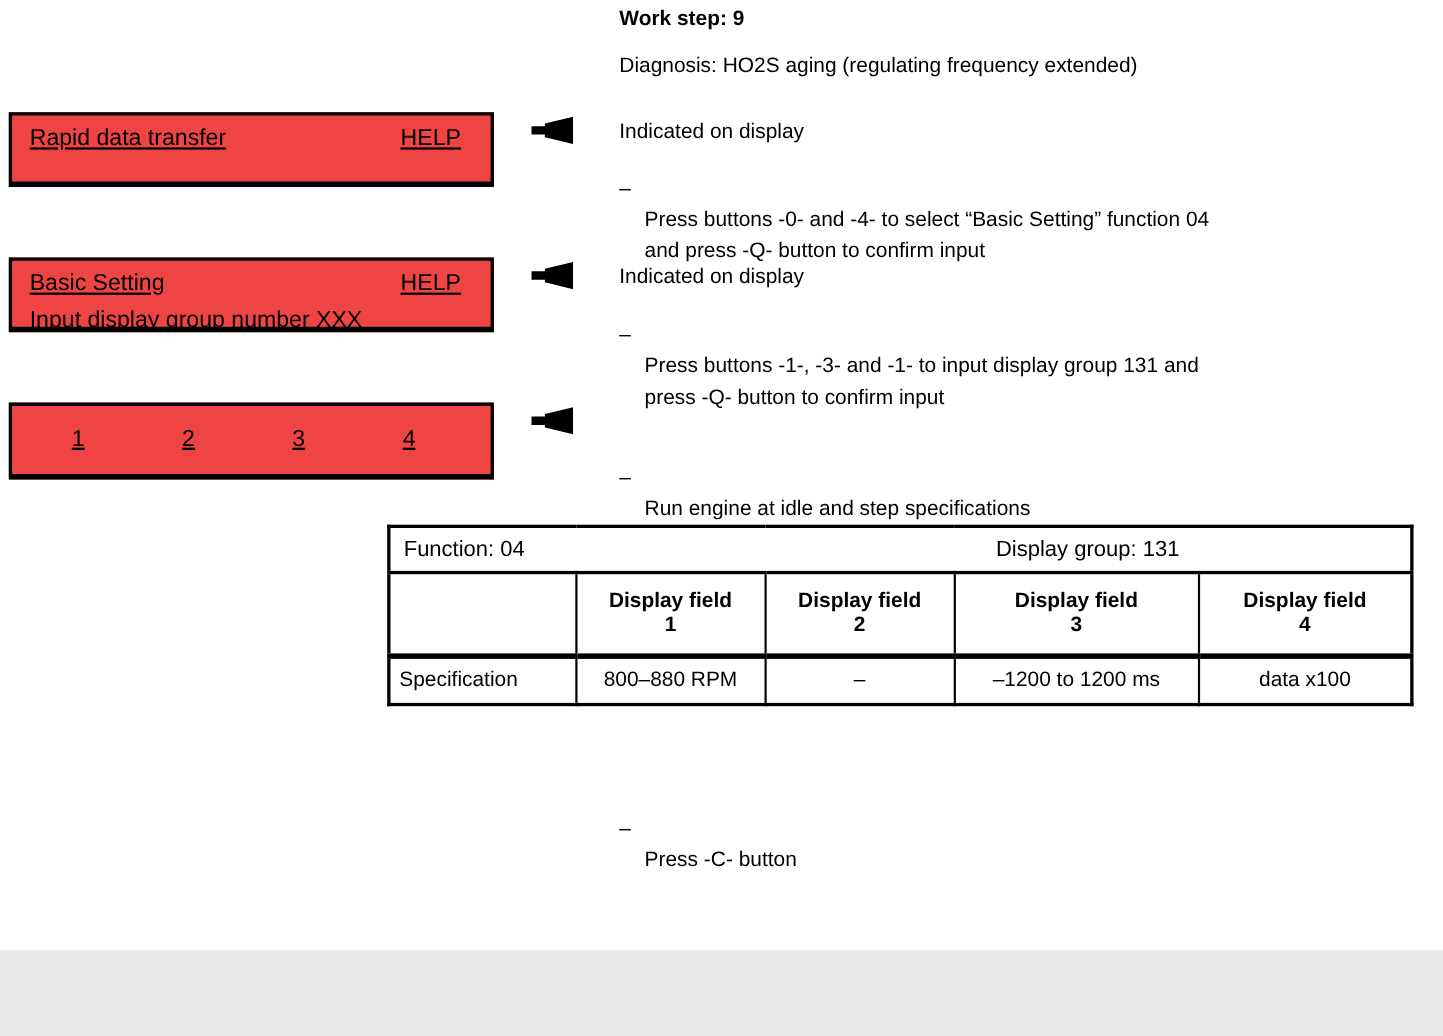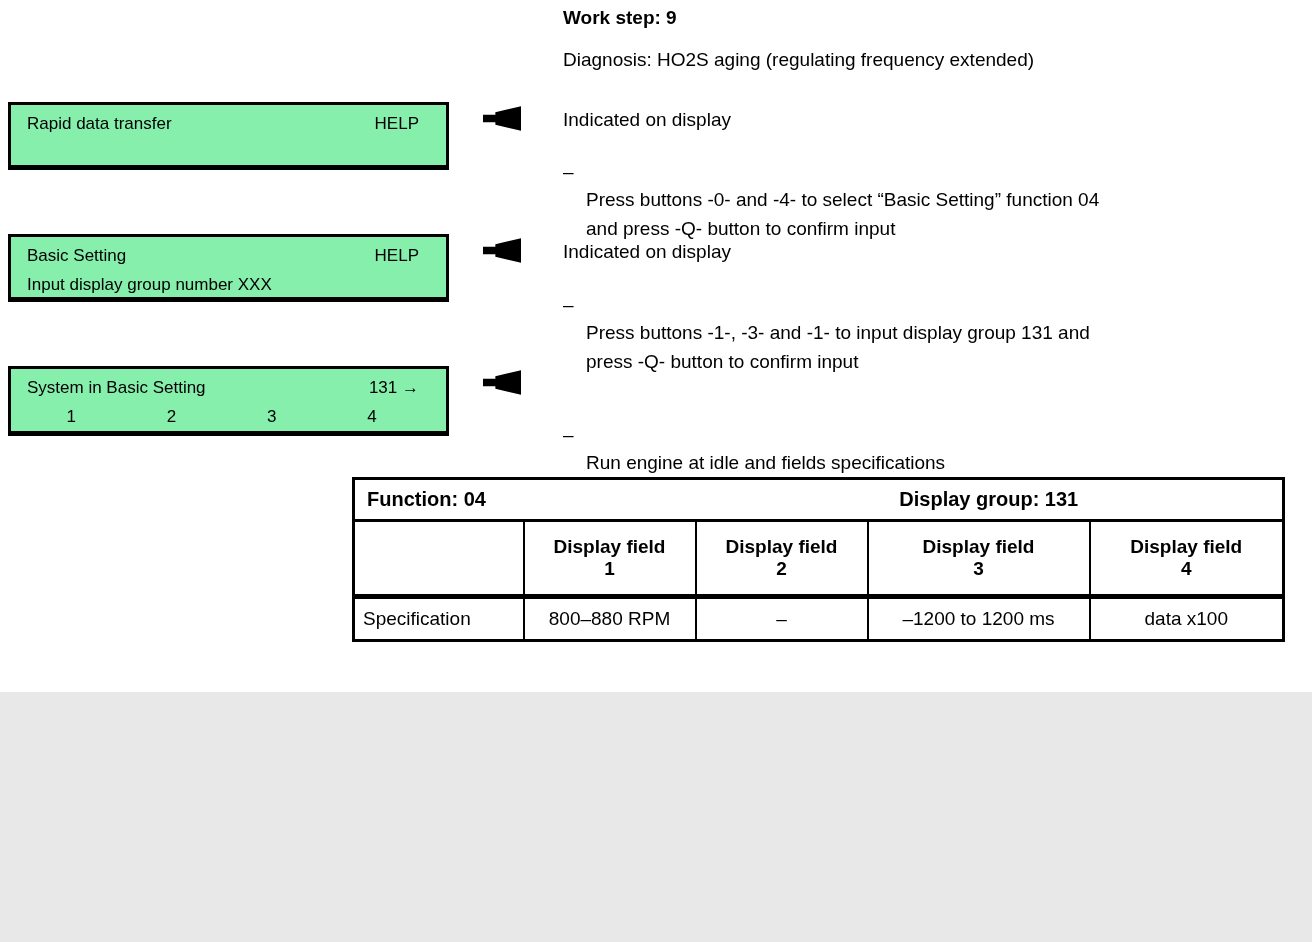--- a/index.html
+++ b/index.html
@@ -2,39 +2,40 @@
 <html><head>
 <meta charset="utf-8">
 <style>
   * { margin: 0; padding: 0; box-sizing: border-box; }
   html, body { background: #e8e8e8; }
   body { font-family: "Liberation Sans", "DejaVu Sans", sans-serif; color: #000; }
 
   .page {
     position: relative;
     width: 1312px;
-    height: 692px;
+    height: 864px;
     background: #ffffff;
     overflow: hidden;
   }
 
   .abs { position: absolute; }
   .bold { font-weight: bold; }
   .fs19 { font-size: 19px; line-height: 1.4; }
 
   
   .display-box {
     width: 441px;
     height: 68px;
     border: 3px solid #000;
     border-bottom-width: 5px;
-    background: #86efac;
-    font-size: 17px;
+    background: #ef4444;
+    font-size: 21px;
     font-weight: 500;
     padding-top: 9px;
+    text-decoration: underline;
   }
   .box-line1 {
     display: flex;
     justify-content: space-between;
     padding-left: 16px;
     padding-right: 27px;
   }
   .box-line2 {
     padding-left: 16px;
     margin-top: 9px;
@@ -72,21 +73,21 @@
     text-align: center;
     vertical-align: middle;
     white-space: pre-line;
     padding: 4px 4px;
   }
   .spec-table { border: 3px solid #000; }
   .caption-row td {
     border-left: none;
     border-right: none;
     border-bottom-width: 3px;
-    font-weight: bold;
+    font-weight: normal;
     font-size: 20px;
   }
   .caption-row { height: 42px; }
   .cap-left { text-align: left !important; padding-left: 12px !important; }
   .head-row { height: 76px; }
   .head-row td { font-weight: bold; border-bottom-width: 5px; }
   .row-indicated { height: 74px; }
   .row-indicated td { border-bottom-width: 3px; }
   .row-spec { height: 44px; }
   .rowlabel { text-align: left !important; padding-left: 8px !important; }
@@ -128,37 +129,33 @@
     <polygon points="0,9 13,9 13,6.5 40,0 40,26 13,19.5 13,17 0,17"></polygon>
   </svg>
   <div class="abs fs19" style="left:563px; top:239px">Indicated on display</div>
   <div class="bullet abs" style="left:563px; top:291px; width:720px">
     <span class="dash">–</span>
     <span class="btxt">Press buttons -1-, -3- and -1- to input display group 131 and
 press -Q- button to confirm input</span>
   </div>
 
   <div class="display-box abs" style="left:8px; top:366px; height:70px">
-    <div class="box-line1">
-      <span>System in Basic Setting</span>
-      <span>131 →</span>
-    </div>
     <div class="box-fields">
       <span>1</span>
       <span>2</span>
       <span>3</span>
       <span>4</span>
     </div>
   </div>
   <svg class="abs larrow" style="left:483px; top:370px" viewBox="0 0 40 26">
     <polygon points="0,9 13,9 13,6.5 40,0 40,26 13,19.5 13,17 0,17"></polygon>
   </svg>
   <div class="bullet abs" style="left:563px; top:421px; width:720px">
     <span class="dash">–</span>
-    <span class="btxt">Run engine at idle and fields specifications</span>
+    <span class="btxt">Run engine at idle and step specifications</span>
   </div>
 
   <table class="spec-table abs" style="left:352px; top:477px">
     <colgroup>
       <col style="width:170px">
       <col style="width:172px">
       <col style="width:172px">
       <col style="width:222px">
       <col style="width:194px">
     </colgroup>

